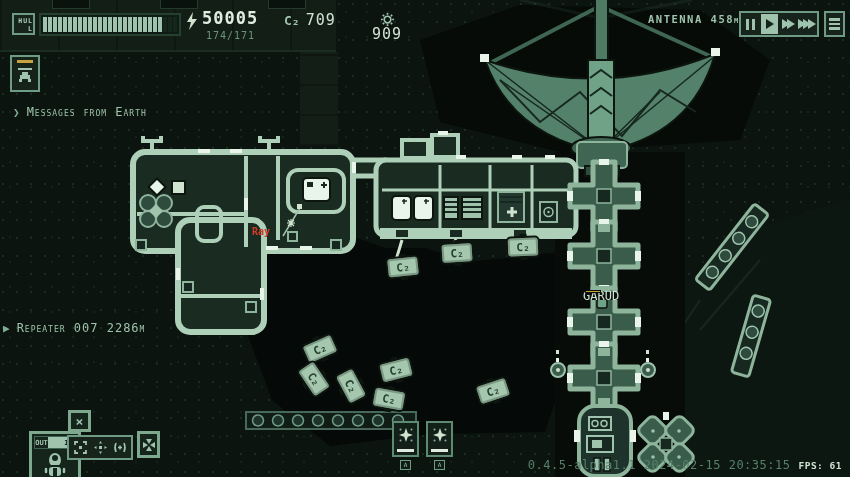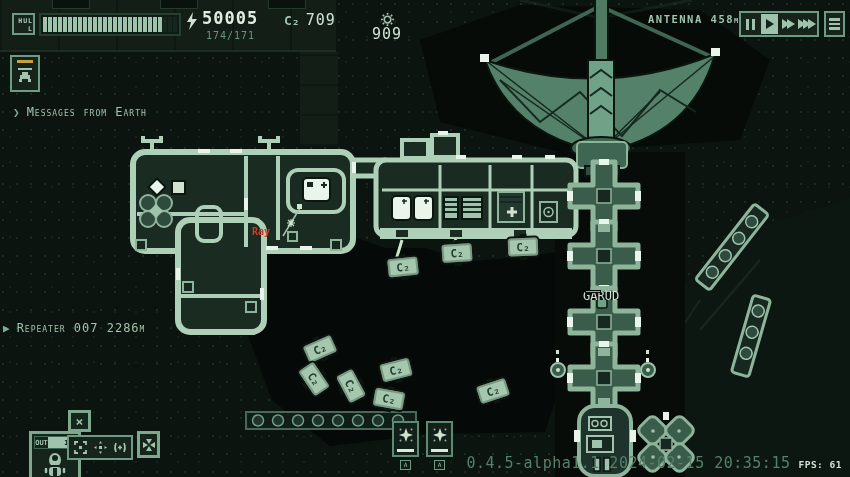--- a/index.html
+++ b/index.html
@@ -70,21 +70,21 @@
   .tgl{flex:1;font-size:7px;font-weight:bold;color:#9fc3ad;display:flex;align-items:center;justify-content:center;cursor:pointer;}
   .tgl.active{background:#9fc3ad;color:#14241c;padding-left:14px;}
   .suitwrap{flex:1;display:flex;align-items:center;justify-content:center;}
   .sqbtn{background:#15251c;border:3px solid #7fa98f;display:flex;align-items:center;justify-content:center;cursor:pointer;}
   .xbtn{left:68px;top:410px;width:23px;height:22px;color:#9fc3ad;font-size:13px;font-weight:bold;line-height:1;}
   .viewbar{left:67px;top:435px;width:66px;height:25px;padding:1px;gap:1px;}
   .viewcell{width:19px;height:17px;display:flex;align-items:center;justify-content:center;cursor:pointer;}
   .fitbtn{left:137px;top:431px;width:23px;height:27px;}
   
   .footer{right:8px;bottom:5px;display:flex;gap:8px;align-items:baseline;z-index:5;}
-  .version{font-size:15px;color:#55806a;letter-spacing:.5px;}
+  .version{font-size:12px;color:#55806a;letter-spacing:.5px;}
   .fps{font-size:9.5px;font-weight:bold;color:#cfe3d4;letter-spacing:.5px;}
   
   .redlabel{left:252px;top:226px;font-size:10px;font-weight:bold;color:#d23b28;z-index:3;}
   .nametag{left:581px;top:280px;background:#0a0f0b;padding:0 2px;font-size:12px;color:#cfe3d4;z-index:3;line-height:8px;margin-top:12px;}
   .namebar{left:585px;top:290px;width:16px;height:3px;background:#c8a23c;border:1px solid #0a0f0b;z-index:3;}
   .card{width:27px;height:36px;background:#132019;border:2px solid #5d8b72;z-index:3;
     display:flex;flex-direction:column;align-items:center;justify-content:space-between;padding:4px 0 3px;cursor:pointer;}
   .cardbar{width:17px;height:3px;background:#dfe9df;}
   .badge{width:11px;height:10px;background:#0f1b15;border:1px solid #6f9a84;z-index:3;
     font-size:6px;color:#9fc3ad;display:flex;align-items:center;justify-content:center;line-height:1;}

